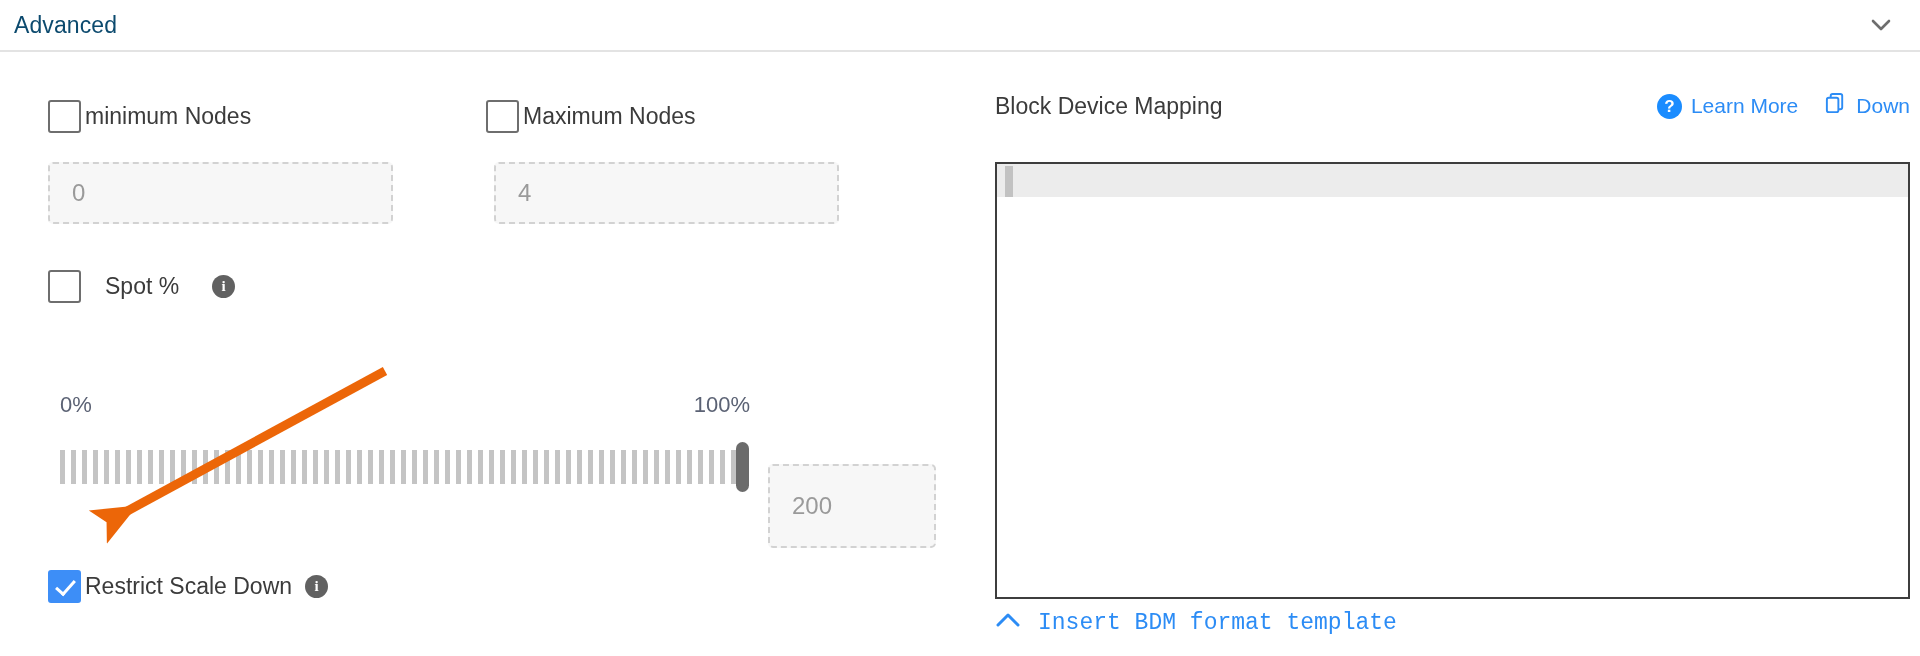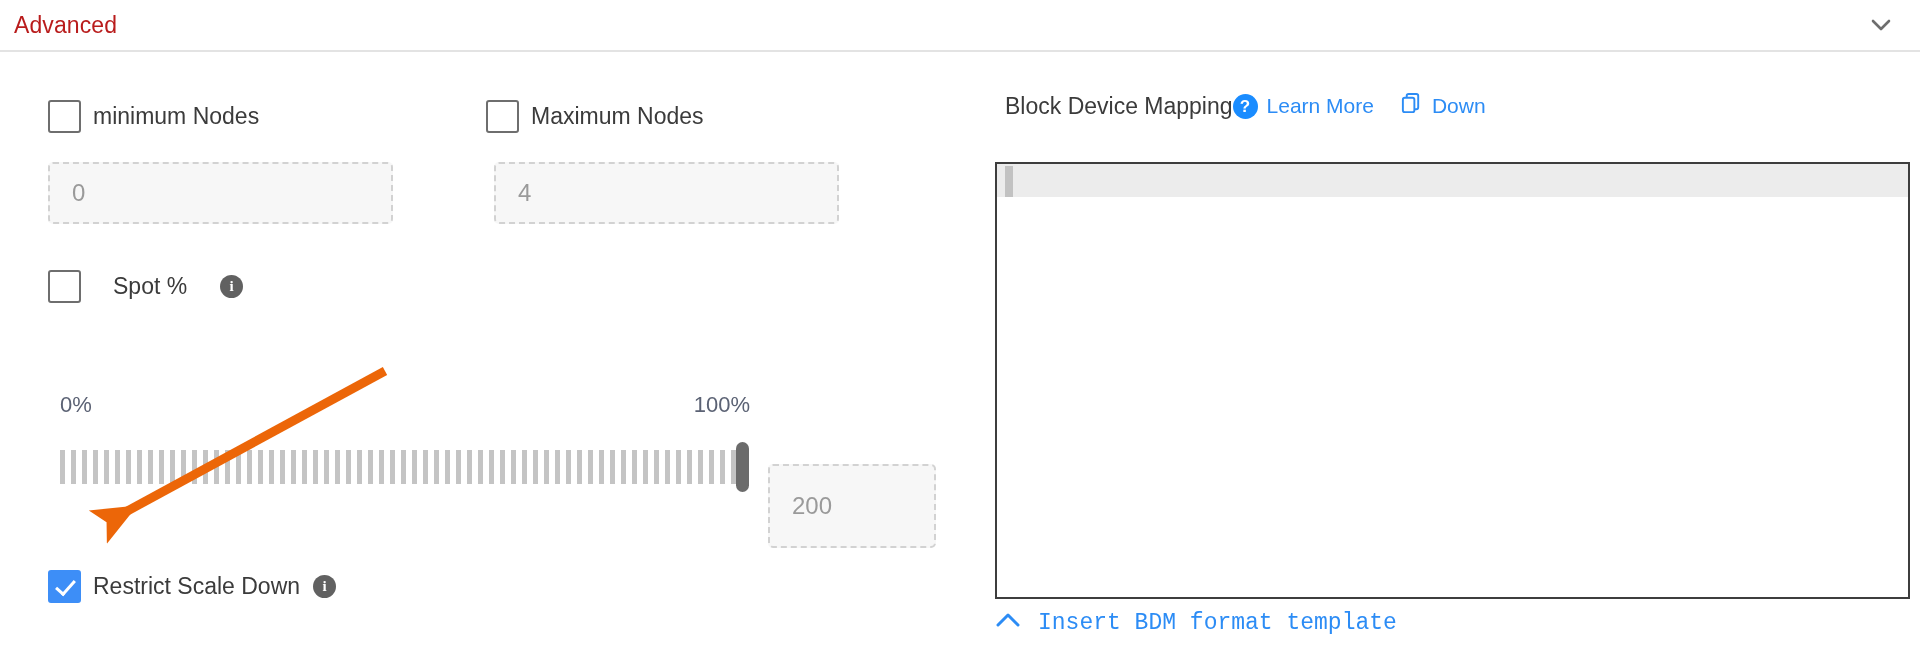--- a/index.html
+++ b/index.html
@@ -30,21 +30,21 @@
     height: 52px;
     display: flex;
     align-items: center;
     justify-content: space-between;
     box-sizing: border-box;
     padding: 0 22px 0 14px;
     border-bottom: 2px solid #e3e3e3;
   }
   .section-title {
     font-size: 23px;
-    color: #b91c1c;
+    color: #0c4a6e;
     font-weight: 400;
     letter-spacing: .1px;
   }
   .chevron-down-btn {
     width: 34px;
     height: 34px;
     display: flex;
     align-items: center;
     justify-content: center;
     cursor: pointer;
@@ -92,21 +92,21 @@
     position: absolute;
     left: 10px;
     top: 4px;
     width: 8px;
     height: 16px;
     border: solid #ffffff;
     border-width: 0 3.2px 3.2px 0;
     transform: rotate(42deg);
   }
   .cb-label {
-    margin-left: 12px;
+    margin-left: 4px;
     font-size: 23px;
     color: #3b3b3b;
     white-space: nowrap;
   }
   .info-icon {
     margin-left: 13px;
     width: 23px;
     height: 23px;
     border-radius: 50%;
     background: #616161;
@@ -179,21 +179,21 @@
   }
 
   
   .bdm-header {
     position: absolute;
     left: 0;
     top: 40px;
     width: 915px;
     display: flex;
     align-items: center;
-    margin-left: 10px;
+    justify-content: space-between;
   }
   .bdm-title {
     font-size: 23px;
     color: #3b3b3b;
   }
   .bdm-actions {
     display: flex;
     align-items: center;
     gap: 26px;
   }

